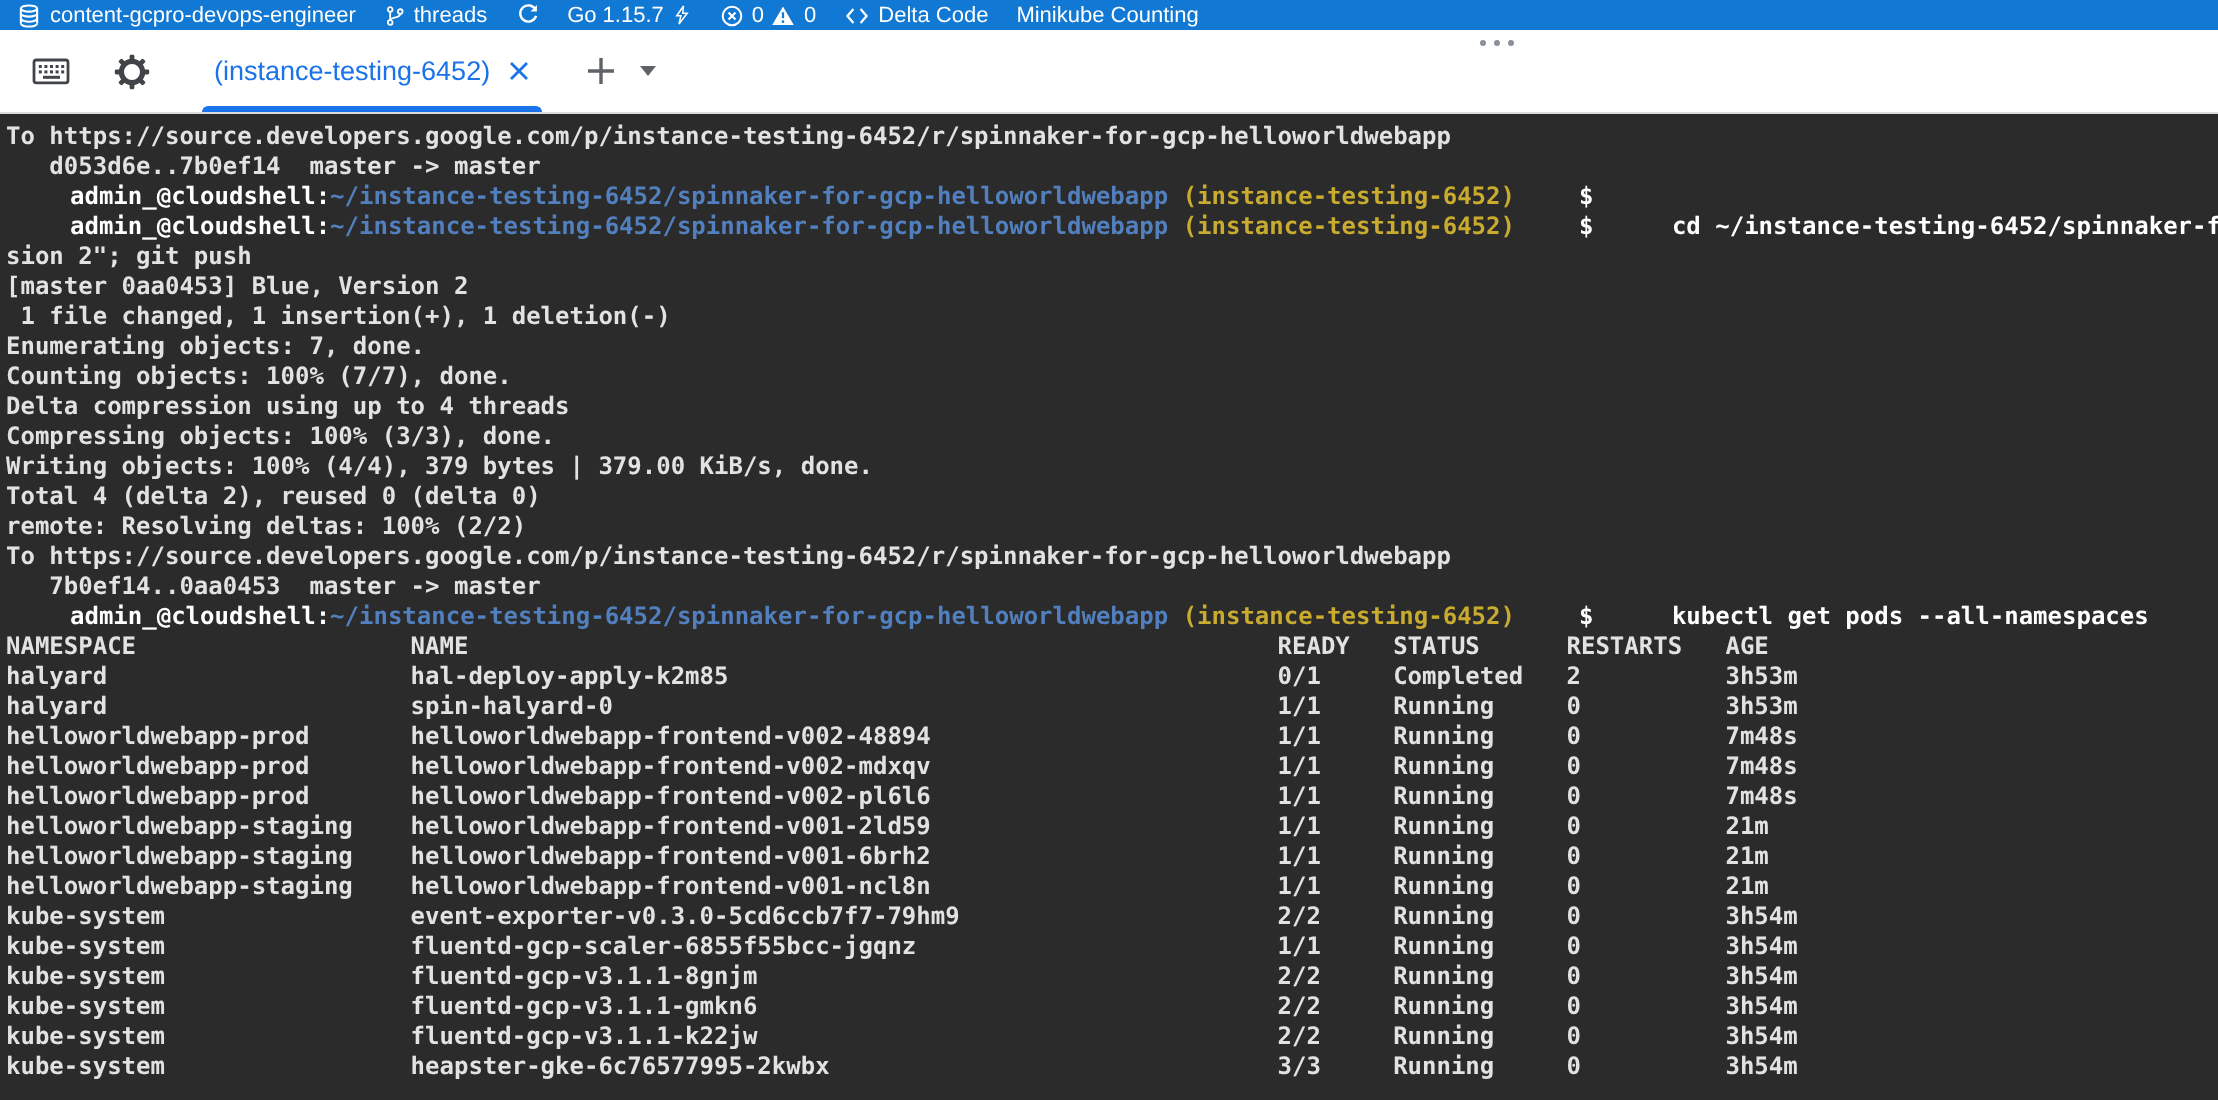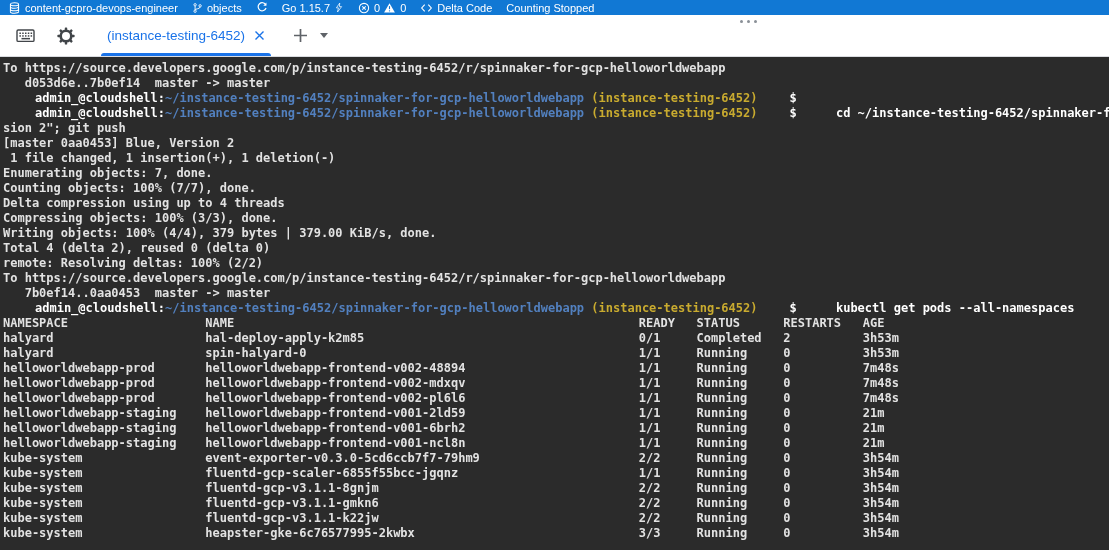--- a/index.html
+++ b/index.html
@@ -72,21 +72,21 @@
     <div class="sb-item">
       <svg width="11" height="14" viewBox="0 0 16 16">
         <g fill="none" stroke="#ffffff" stroke-width="1.3">
           <circle cx="4.5" cy="3.3" r="1.7"></circle>
           <circle cx="4.5" cy="12.7" r="1.7"></circle>
           <circle cx="11.8" cy="4.8" r="1.7"></circle>
           <path d="M4.5 5 v6"></path>
           <path d="M11.8 6.5 c0 3.2 -7.3 2.2 -7.3 4.5"></path>
         </g>
       </svg>
-      <span>objects</span>
+      <span>threads</span>
     </div>
 
     <div class="sb-item">
       <svg width="12" height="13" viewBox="0 0 16 16">
         <path d="M13.1 4.6 A5.4 5.4 0 1 0 13.4 8.6" fill="none" stroke="#ffffff" stroke-width="1.6"></path>
         <path d="M13.9 1.4 v4.2 h-4.2 z" fill="#ffffff"></path>
       </svg>
     </div>
 
     <div class="sb-item">
@@ -111,21 +111,21 @@
     </div>
 
     <div class="sb-item">
       <svg width="13" height="12" viewBox="0 0 16 16">
         <path d="M5.6 3.4 L1.6 8 L5.6 12.6 M10.4 3.4 L14.4 8 L10.4 12.6" fill="none" stroke="#ffffff" stroke-width="1.5"></path>
       </svg>
       <span>Delta Code</span>
     </div>
 
     <div class="sb-item">
-      <span>Counting Stopped</span>
+      <span>Minikube Counting</span>
     </div>
   </div>
 
   <div class="tabbar">
 
     <button class="icon-btn kb-btn">
       <svg width="19" height="15" viewBox="0 0 19 15">
         <rect x="1" y="2" width="17" height="11.4" rx="1.2" fill="none" stroke="#414549" stroke-width="1.4"></rect>
         <g fill="#414549">
           <rect x="3.4" y="4.5" width="1.5" height="1.5"></rect>

